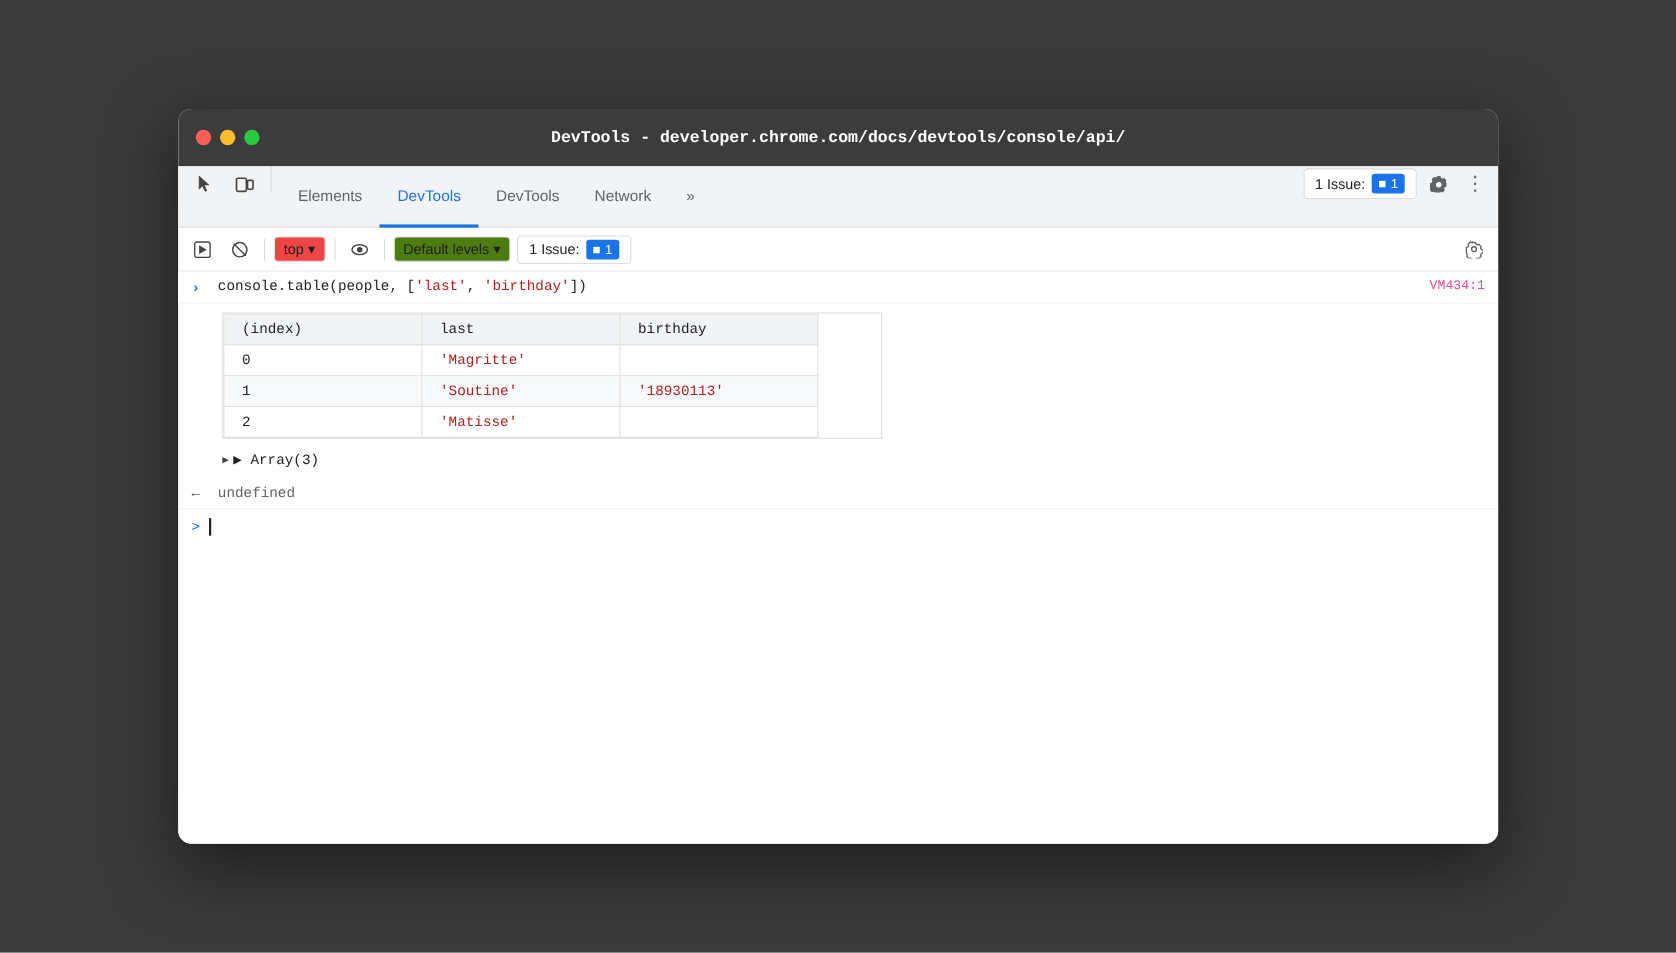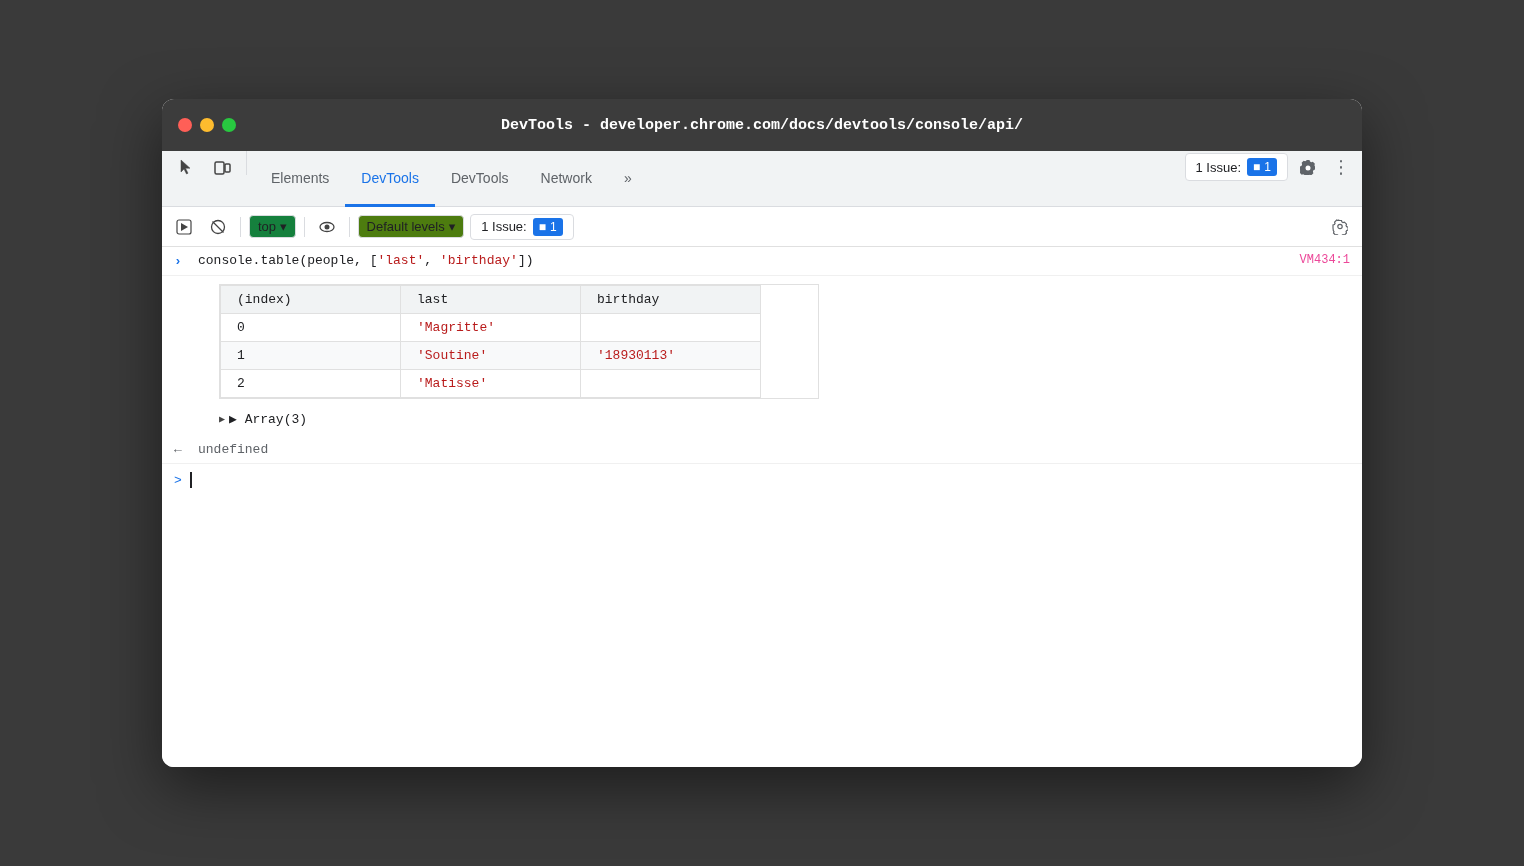--- a/index.html
+++ b/index.html
@@ -160,21 +160,21 @@
     .top-selector {
       display: flex;
       align-items: center;
       gap: 4px;
       padding: 3px 8px;
       border: 1px solid #dadce0;
       border-radius: 4px;
       cursor: pointer;
       font-size: 13px;
       color: #202124;
-      background: #15803d;
+      background: #ef4444;
       text-align: right;
     }
     .filter-input {
       flex: 0 0 220px;
       height: 26px;
       border: 1px solid #dadce0;
       border-radius: 4px;
       padding: 0 8px;
       font-size: 13px;
       outline: none;
@@ -436,21 +436,21 @@
   <div class="console-content">
 
     <div class="console-entry command">
       <span class="console-arrow">›</span>
       <span class="console-command">
         console.table(people, [<span class="string-red">'last'</span>, <span class="string-red">'birthday'</span>])
       </span>
       <span class="vm-link">VM434:1</span>
     </div>
 
-    <div style="padding: 4px 0 4px 8px; margin-left: 17px;">
+    <div style="padding: 4px 0 4px 8px;">
       <div class="table-wrapper">
         <table class="data-table">
           <thead>
             <tr>
               <th>(index)</th>
               <th>last</th>
               <th>birthday</th>
             </tr>
           </thead>
           <tbody>

